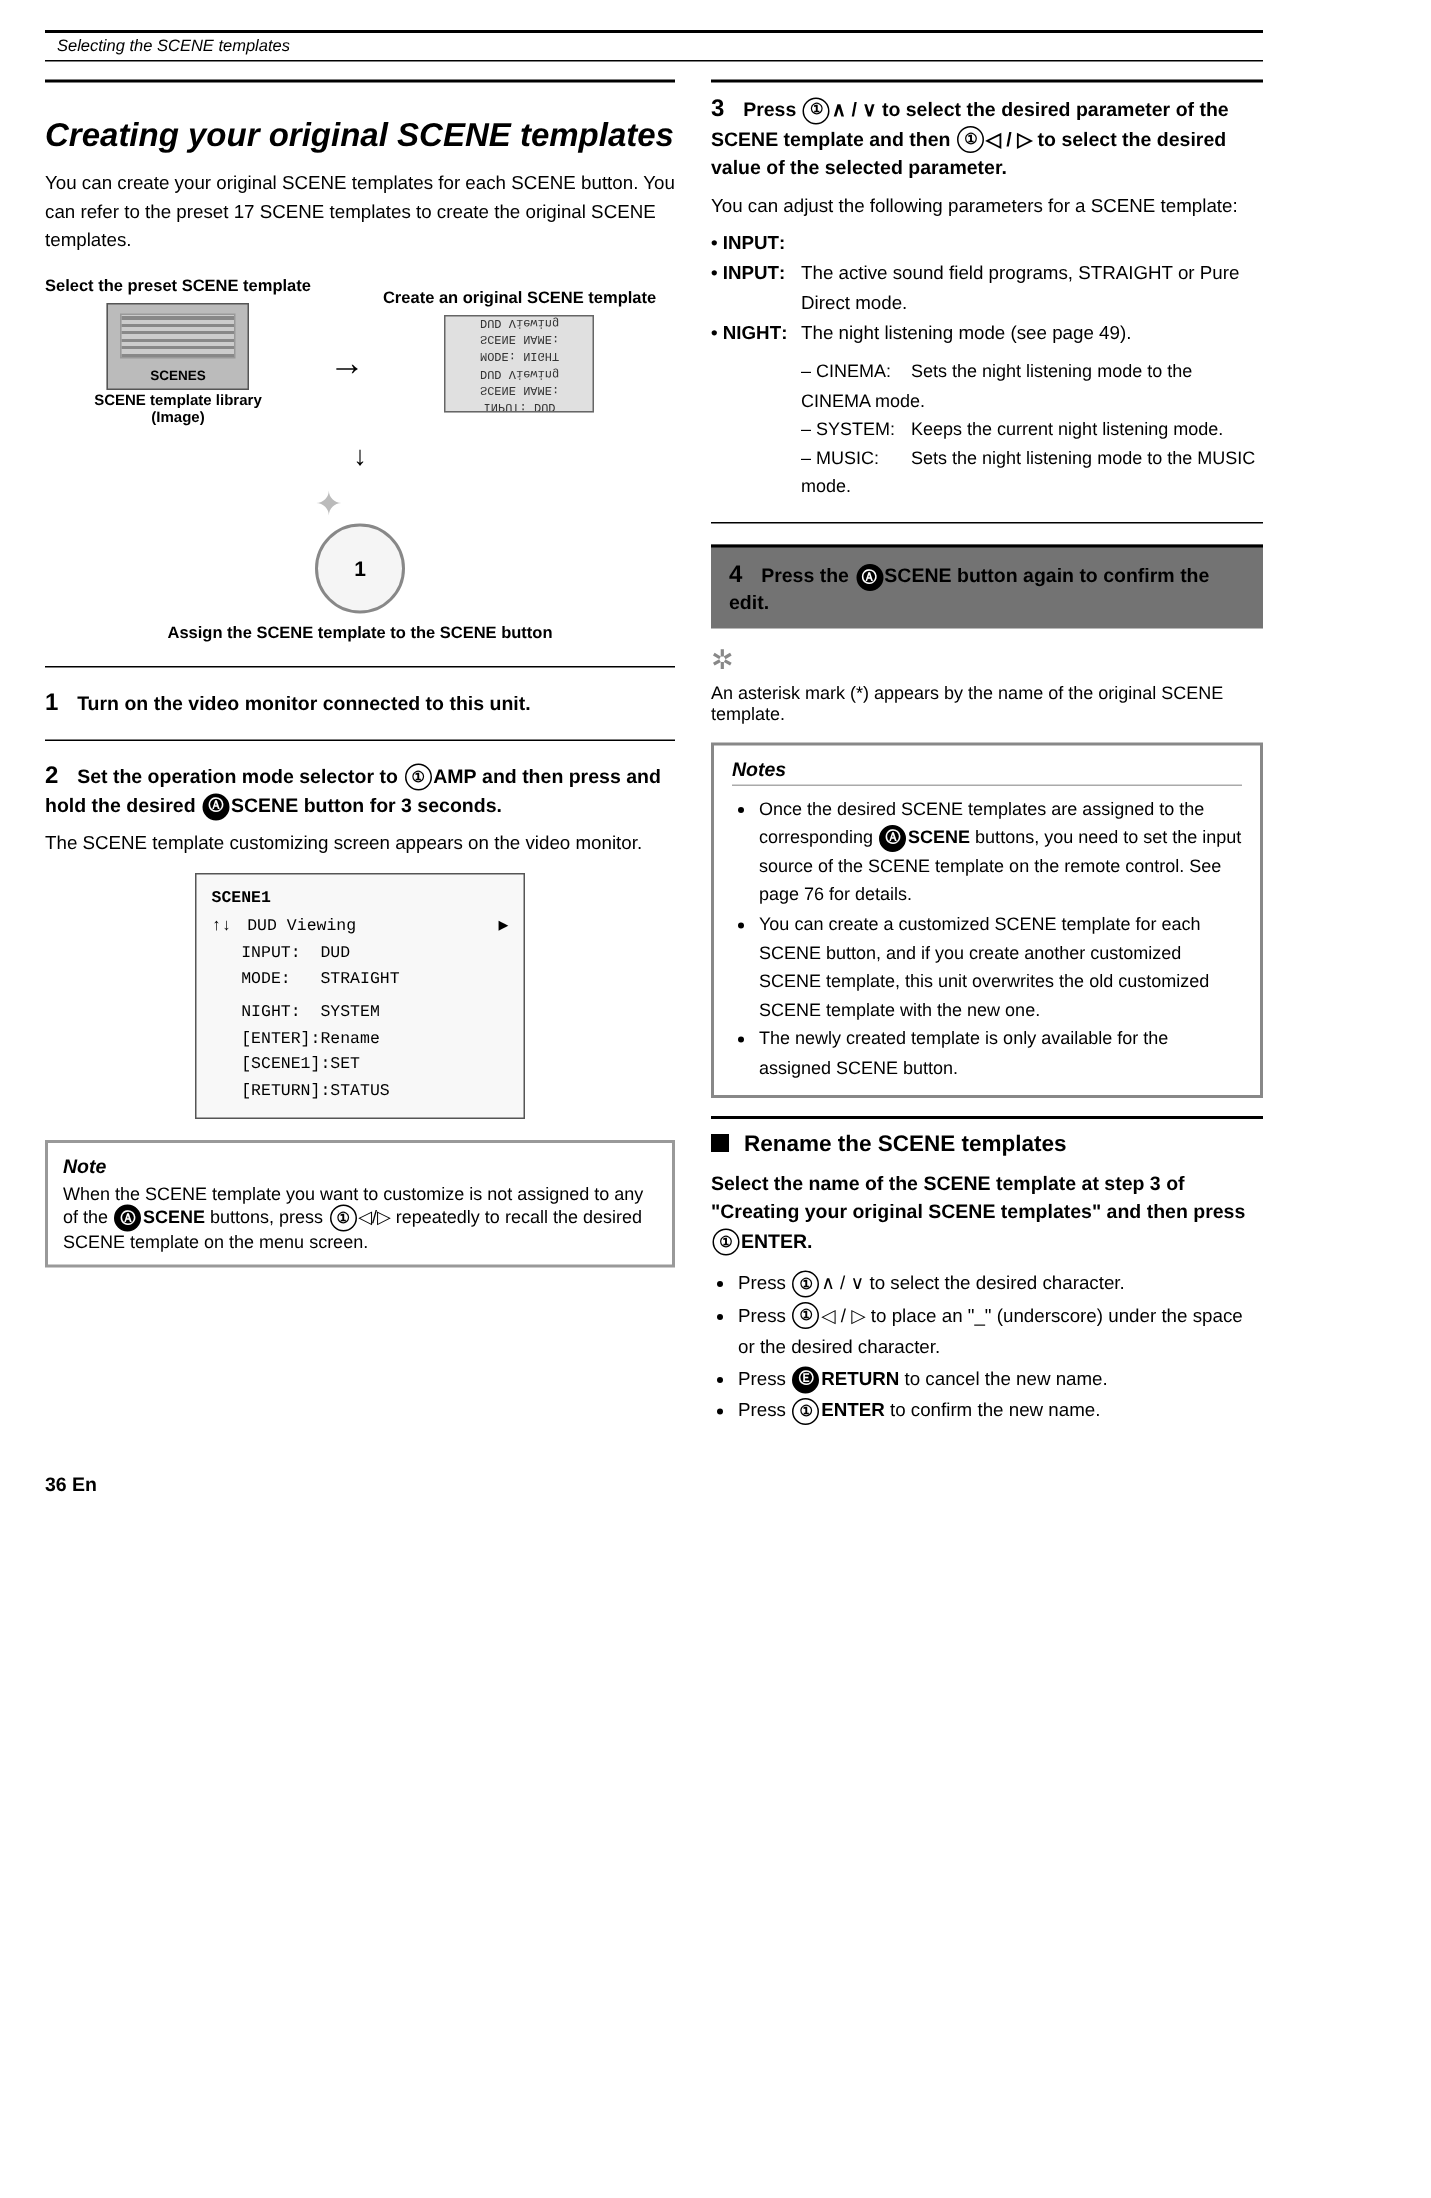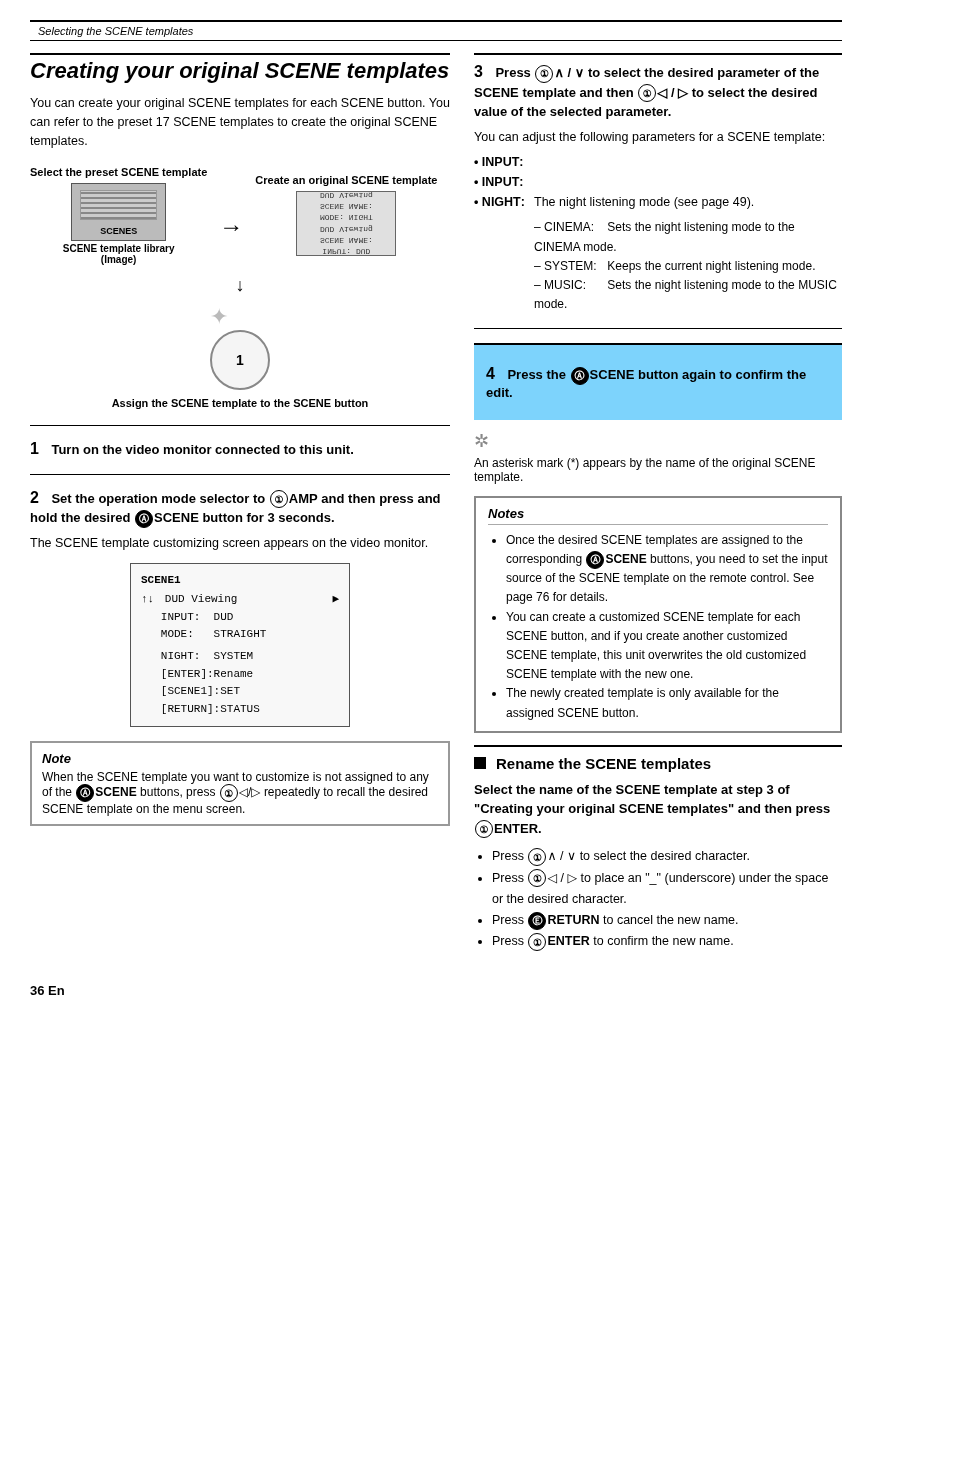--- a/index.html
+++ b/index.html
@@ -37,21 +37,21 @@
     .right-col {
       flex: 1;
     }
     .section-title {
       font-style: italic;
       font-weight: bold;
       font-size: 22px;
       line-height: 1.2;
       margin-bottom: 10px;
       border-top: 2px solid #000;
-      padding-top: 3px;
+      padding-top: 22px;
     }
     .intro-text {
       font-size: 12.5px;
       margin-bottom: 14px;
       line-height: 1.5;
     }
     .diagram-area {
       border: none;
       margin-bottom: 14px;
     }
@@ -169,23 +169,23 @@
       margin-left: 60px;
       font-size: 12px;
       line-height: 1.6;
     }
     .sub-bullet .dash {
       display: inline-block;
       min-width: 70px;
       font-weight: normal;
     }
     .step4-block {
-      background: #7dd3fc;
+      background: #737373;
       border-top: 2px solid #000;
-      padding: 20px 12px;
+      padding: 10px 12px;
       margin: 10px 0;
     }
     .step4-text {
       font-weight: bold;
       font-size: 13px;
     }
     .tip-icon {
       font-size: 18px;
       margin-bottom: 4px;
       color: #888;
@@ -427,20 +427,21 @@
         <span class="step-text">Press <span class="circle-btn">①</span>∧ / ∨ <strong>to select the desired parameter of the SCENE template and then</strong> <span class="circle-btn">①</span>◁ / ▷ <strong>to select the desired value of the selected parameter.</strong></span>
         <div class="step-body">You can adjust the following parameters for a SCENE template:</div>
 
         
         <ul class="bullet-list">
           <li>
             <span class="bullet-key">• <strong>INPUT</strong>:</span>
           </li>
           <li>
             <span class="bullet-key">• <strong>INPUT</strong>:</span>
+            <span class="bullet-val">The active sound field programs, STRAIGHT or Pure Direct mode.</span>
           </li>
           <li>
             <span class="bullet-key">• <strong>NIGHT</strong>:</span>
             <span class="bullet-val">The night listening mode (see page 49).</span>
           </li>
         </ul>
 
         
         <div class="sub-bullet">
           <div><span class="dash">– CINEMA:</span> <span>Sets the night listening mode to the CINEMA mode.</span></div>

